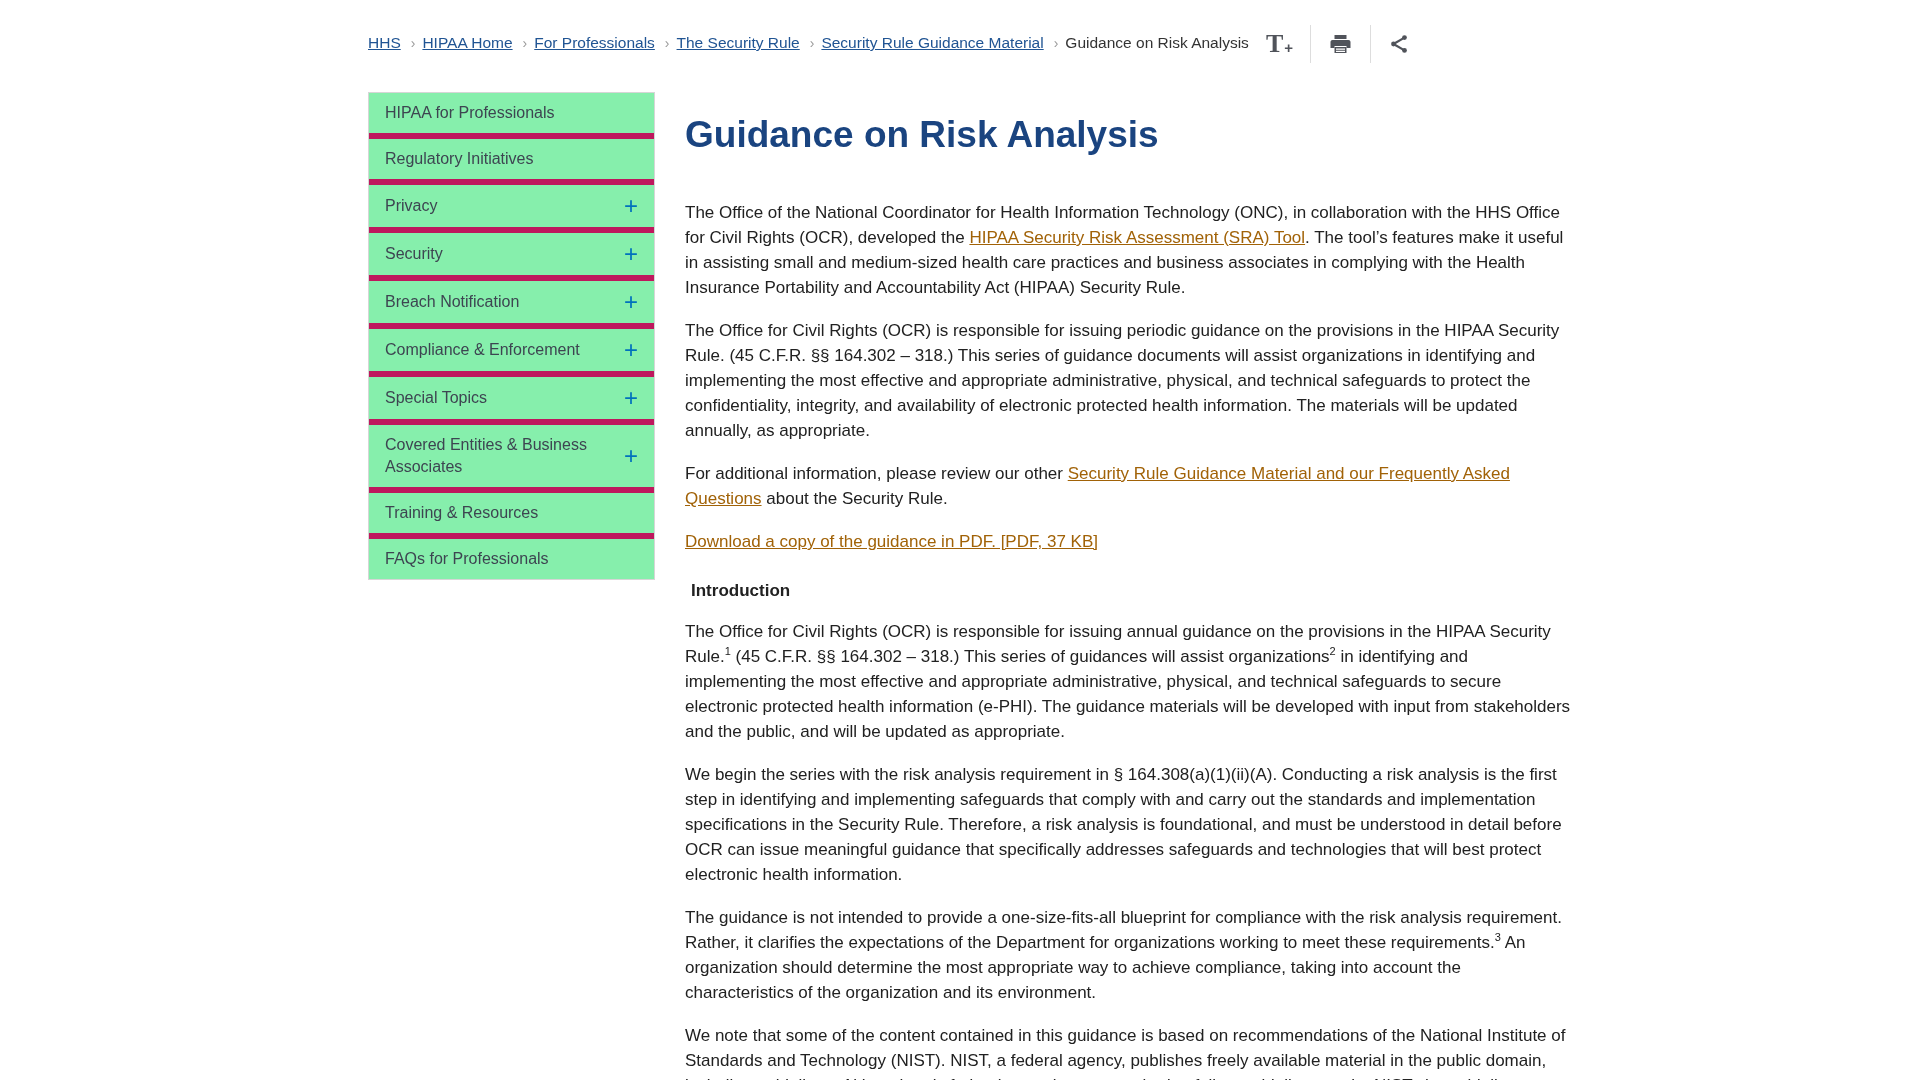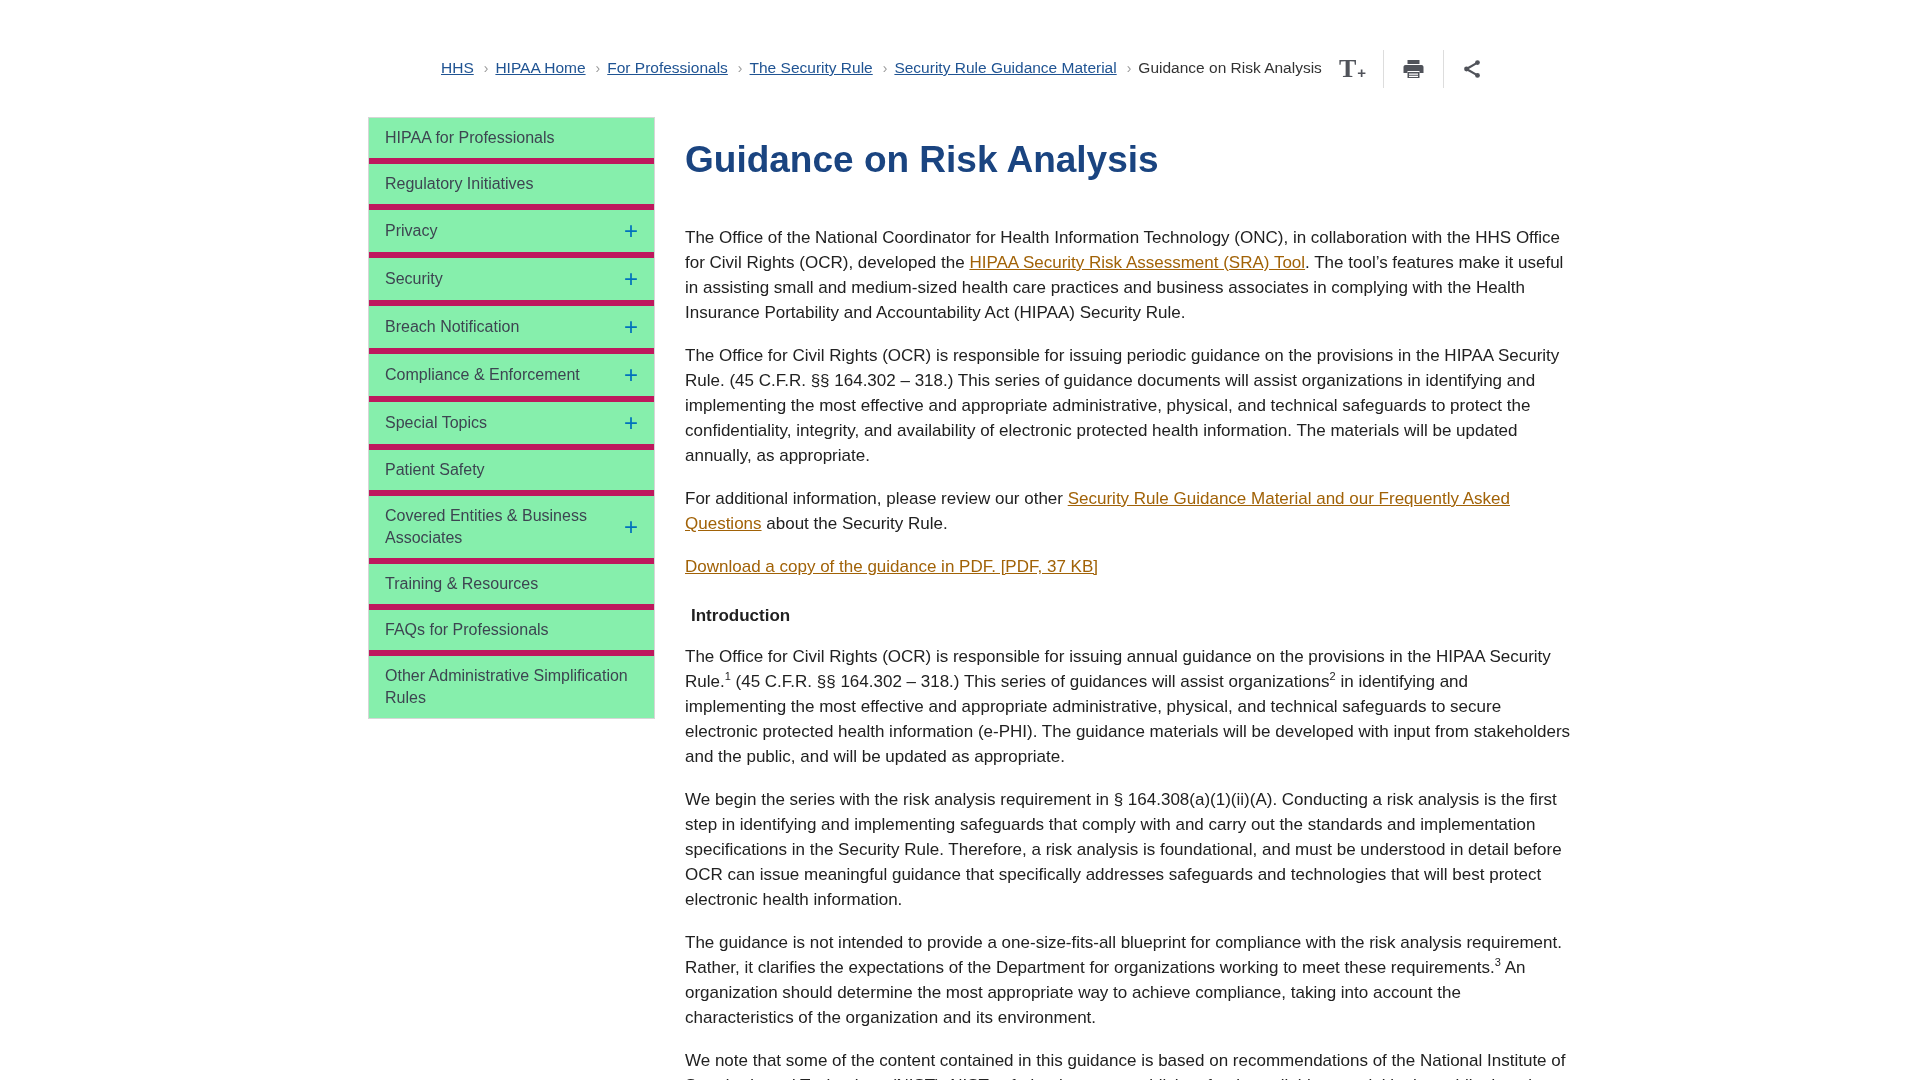--- a/index.html
+++ b/index.html
@@ -12,22 +12,21 @@
   }
   .page {
     width: 1205px;
     margin-left: 368px;
     padding-top: 26px;
   }
   
   .top-row {
     display: flex;
     align-items: flex-start;
-    justify-content: center;
-    margin-top: 25px;
+    justify-content: flex-start;
   }
   .breadcrumb {
     font-size: 15.5px;
     line-height: 22px;
     padding-top: 6px;
     color: #333333;
   }
   .breadcrumb a {
     color: #205493;
     text-decoration: underline;
@@ -193,34 +192,28 @@
         </li>
         <li>
           <span class="item-label">Compliance &amp; Enforcement</span>
           <span class="plus">+</span>
         </li>
         <li>
           <span class="item-label">Special Topics</span>
           <span class="plus">+</span>
         </li>
         <li>
-          <span class="item-label">Patient Safety</span>
-        </li>
-        <li>
           <span class="item-label">Covered Entities &amp; Business Associates</span>
           <span class="plus">+</span>
         </li>
         <li>
           <span class="item-label">Training &amp; Resources</span>
         </li>
         <li>
           <span class="item-label">FAQs for Professionals</span>
-        </li>
-        <li>
-          <span class="item-label">Other Administrative Simplification Rules</span>
         </li>
       </ul>
 
     <main class="main-col">
       <h1 class="page-title">Guidance on Risk Analysis</h1>
       <div class="article">
           <p>The Office of the National Coordinator for Health Information Technology (ONC), in collaboration with the HHS Office for Civil Rights (OCR), developed the <a href="#">HIPAA Security Risk Assessment (SRA) Tool</a>. The tool’s features make it useful in assisting small and medium-sized health care practices and business associates in complying with the Health Insurance Portability and Accountability Act (HIPAA) Security Rule.</p>
           <p>The Office for Civil Rights (OCR) is responsible for issuing periodic guidance on the provisions in the HIPAA Security Rule. (45 C.F.R. §§ 164.302 – 318.) This series of guidance documents will assist organizations in identifying and implementing the most effective and appropriate administrative, physical, and technical safeguards to protect the confidentiality, integrity, and availability of electronic protected health information. The materials will be updated annually, as appropriate.</p>
           <p>For additional information, please review our other <a href="#">Security Rule Guidance Material and our Frequently Asked Questions</a> about the Security Rule.</p>
           <p class="gap-before"><a href="#">Download a copy of the guidance in PDF. [PDF, 37 KB]</a></p>

